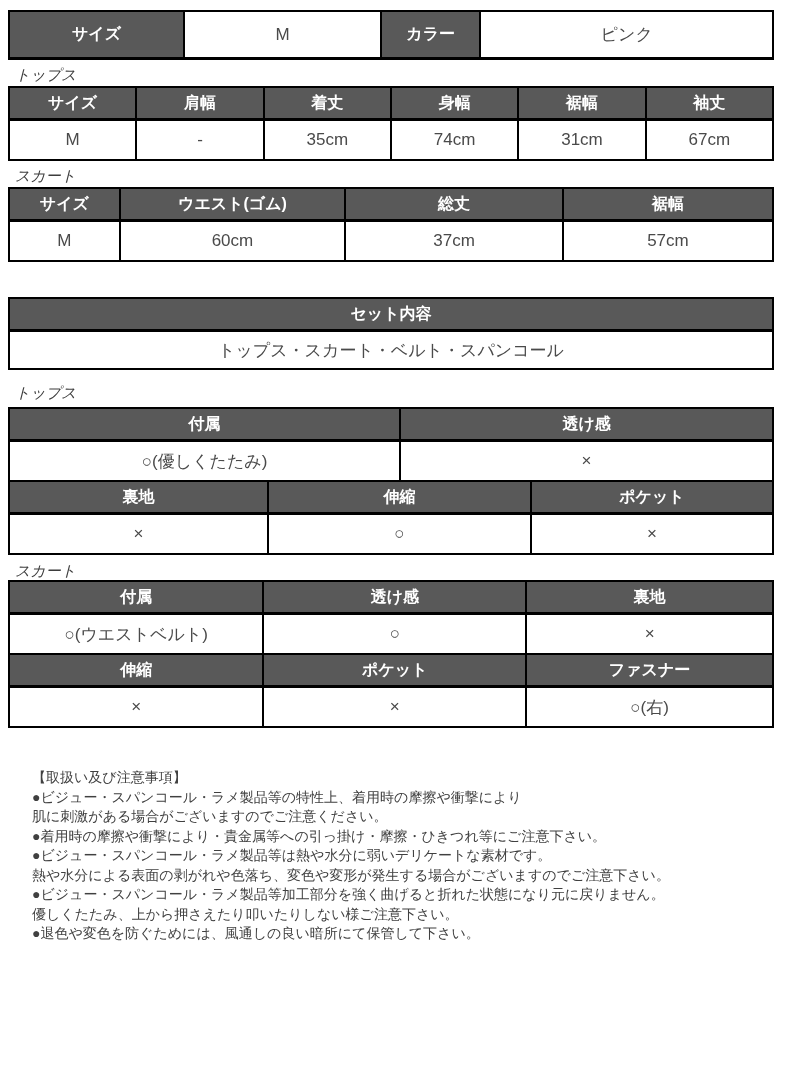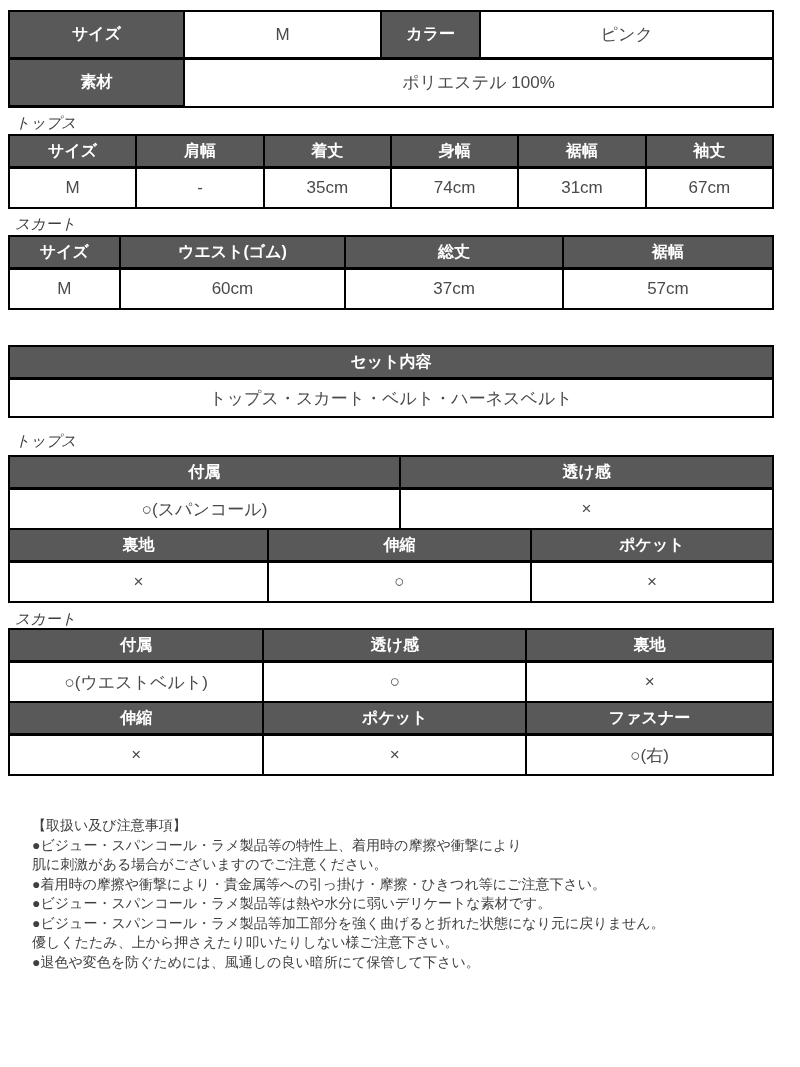--- a/index.html
+++ b/index.html
@@ -76,24 +76,20 @@
         <col style="width:13%">
         <col style="width:38.3%">
       </colgroup>
     <tbody>
         <tr>
       <th class="thick-bottom">サイズ</th>
       <td class="thick-bottom">M</td>
       <th class="thick-bottom">カラー</th>
       <td class="thick-bottom">ピンク</td>
     </tr>
-    <tr>
-      <th>素材</th>
-      <td colspan="3">ポリエステル 100%</td>
-    </tr>
   </tbody>
     </table>
 
   <div class="sec-label">トップス</div>
   <table>
     <tbody>
         <tr>
       <th>サイズ</th>
       <th>肩幅</th>
       <th>着丈</th>
@@ -135,38 +131,38 @@
     </tr>
   </tbody>
     </table>
 
   <table class="t-set">
     <tbody>
         <tr>
       <th>セット内容</th>
     </tr>
     <tr>
-      <td>トップス・スカート・ベルト・ハーネスベルト</td>
+      <td>トップス・スカート・ベルト・スパンコール</td>
     </tr>
   </tbody>
     </table>
 
   <div class="sec-label lbl-tops2">トップス</div>
   <table>
     <colgroup>
         <col style="width:51.2%">
         <col style="width:48.8%">
       </colgroup>
     <tbody>
         <tr>
       <th>付属</th>
       <th>透け感</th>
     </tr>
     <tr>
-      <td>○(スパンコール)</td>
+      <td>○(優しくたたみ)</td>
       <td>×</td>
     </tr>
   </tbody>
     </table>
   <table class="t-join">
     <colgroup>
         <col style="width:33.9%">
         <col style="width:34.4%">
         <col style="width:31.7%">
       </colgroup>
@@ -214,18 +210,19 @@
     </tr>
   </tbody>
     </table>
 
   <div class="notes">
     <div>【取扱い及び注意事項】</div>
     <div>●ビジュー・スパンコール・ラメ製品等の特性上、着用時の摩擦や衝撃により</div>
     <div>肌に刺激がある場合がございますのでご注意ください。</div>
     <div>●着用時の摩擦や衝撃により・貴金属等への引っ掛け・摩擦・ひきつれ等にご注意下さい。</div>
     <div>●ビジュー・スパンコール・ラメ製品等は熱や水分に弱いデリケートな素材です。</div>
+    <div>熱や水分による表面の剥がれや色落ち、変色や変形が発生する場合がございますのでご注意下さい。</div>
     <div>●ビジュー・スパンコール・ラメ製品等加工部分を強く曲げると折れた状態になり元に戻りません。</div>
     <div>優しくたたみ、上から押さえたり叩いたりしない様ご注意下さい。</div>
     <div>●退色や変色を防ぐためには、風通しの良い暗所にて保管して下さい。</div>
   </div>
 
 </div>
 
 </body></html>

